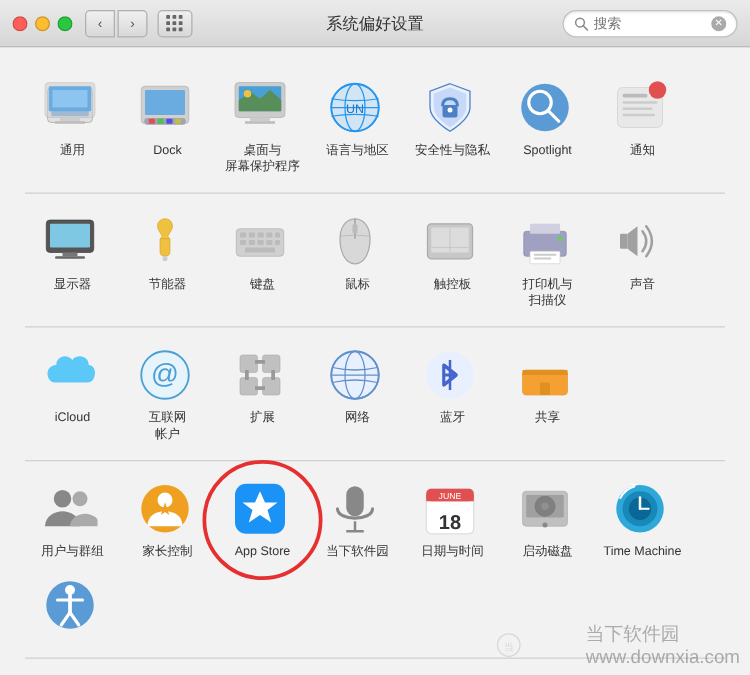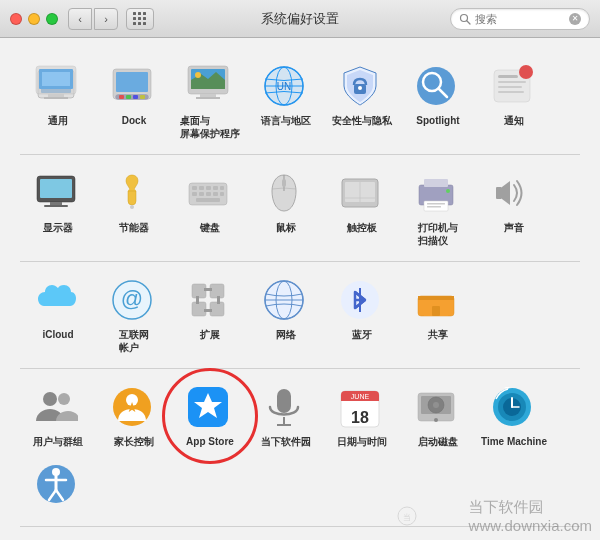--- a/index.html
+++ b/index.html
@@ -170,23 +170,23 @@
       height: 48px;
       margin-bottom: 4px;
       display: flex;
       align-items: center;
       justify-content: flex-start;
       text-decoration: underline;
     }
     .pref-label {
       font-size: 10px;
       color: #333;
+      text-align: center;
       line-height: 1.3;
       max-width: 72px;
-      font-weight: bold;
     }
 
     
     .highlight-circle {
       position: absolute;
       width: 96px;
       height: 96px;
       border: 3px solid #e63030;
       border-radius: 50%;
       top: 50%;

